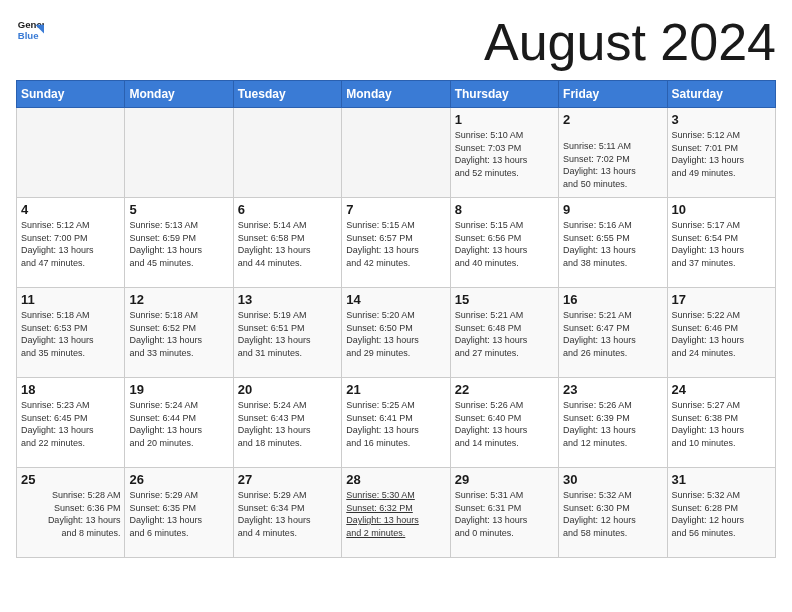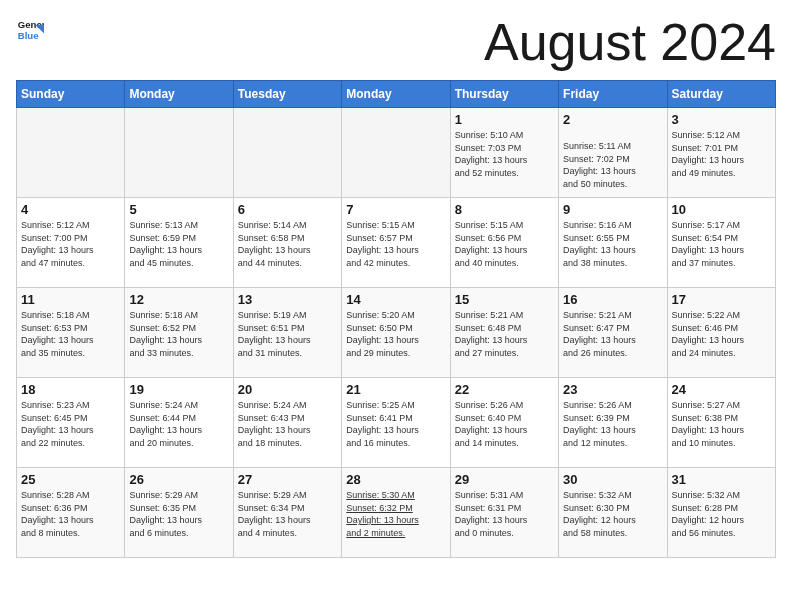--- a/index.html
+++ b/index.html
@@ -285,21 +285,21 @@
           <div class="day-number">24</div>
           <div class="day-info" style="white-space: pre-line;">Sunrise: 5:27 AM
 Sunset: 6:38 PM
 Daylight: 13 hours
 and 10 minutes.</div>
         </td>
       </tr>
       <tr>
         <td>
           <div class="day-number">25</div>
-          <div class="day-info" style="white-space: pre-line;">Sunrise: 5:28 AM
+          <div class="day-info" style="white-space: pre-line; text-align: right;">Sunrise: 5:28 AM
 Sunset: 6:36 PM
 Daylight: 13 hours
 and 8 minutes.</div>
         </td>
         <td>
           <div class="day-number">26</div>
           <div class="day-info" style="white-space: pre-line;">Sunrise: 5:29 AM
 Sunset: 6:35 PM
 Daylight: 13 hours
 and 6 minutes.</div>

